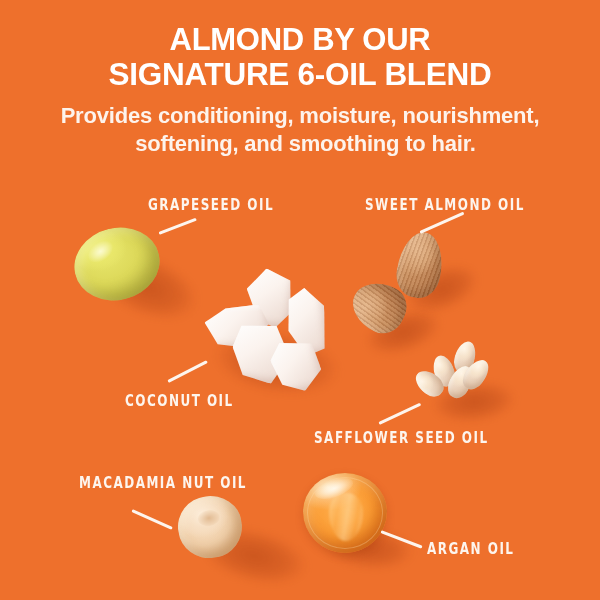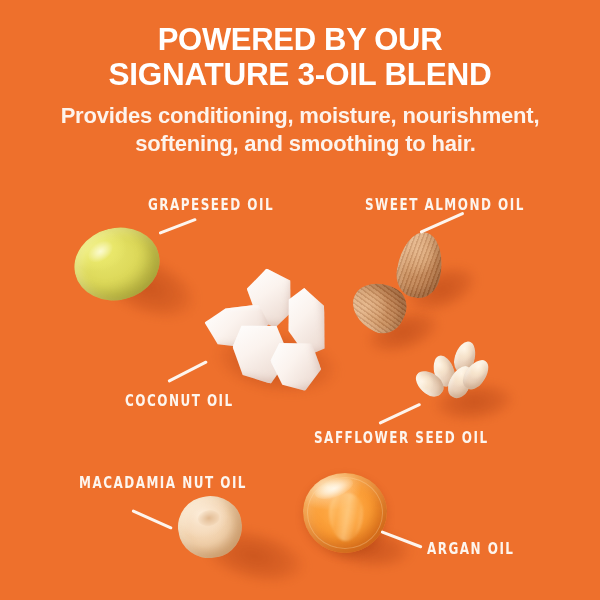--- a/index.html
+++ b/index.html
@@ -217,22 +217,22 @@
     border-radius: 50%;
     border: 1.5px solid rgba(255,226,178,0.30);
   }
 </style>
 </head>
 <body>
 
 <div id="poster">
 
   <div class="header">
-    <div class="headline">POWERED BY OUR</div>
-    <div class="headline l2">SIGNATURE 3-OIL BLEND</div>
+    <div class="headline">ALMOND BY OUR</div>
+    <div class="headline l2">SIGNATURE 6-OIL BLEND</div>
     <div class="subhead">Provides conditioning, moisture, nourishment,</div>
     <div class="subhead" style="margin-top:0;margin-left:11px;">softening, and smoothing to hair.</div>
   </div>
 
   <div class="shadow" id="grape-shadow"></div>
   <div id="grape">
     <div id="grape-hi"></div>
   </div>
   <div class="label" style="left:148px; top:196px;">GRAPESEED OIL</div>
   <div class="leader" style="left:159px; top:232px; width:40px; transform:rotate(-21deg);"></div>

